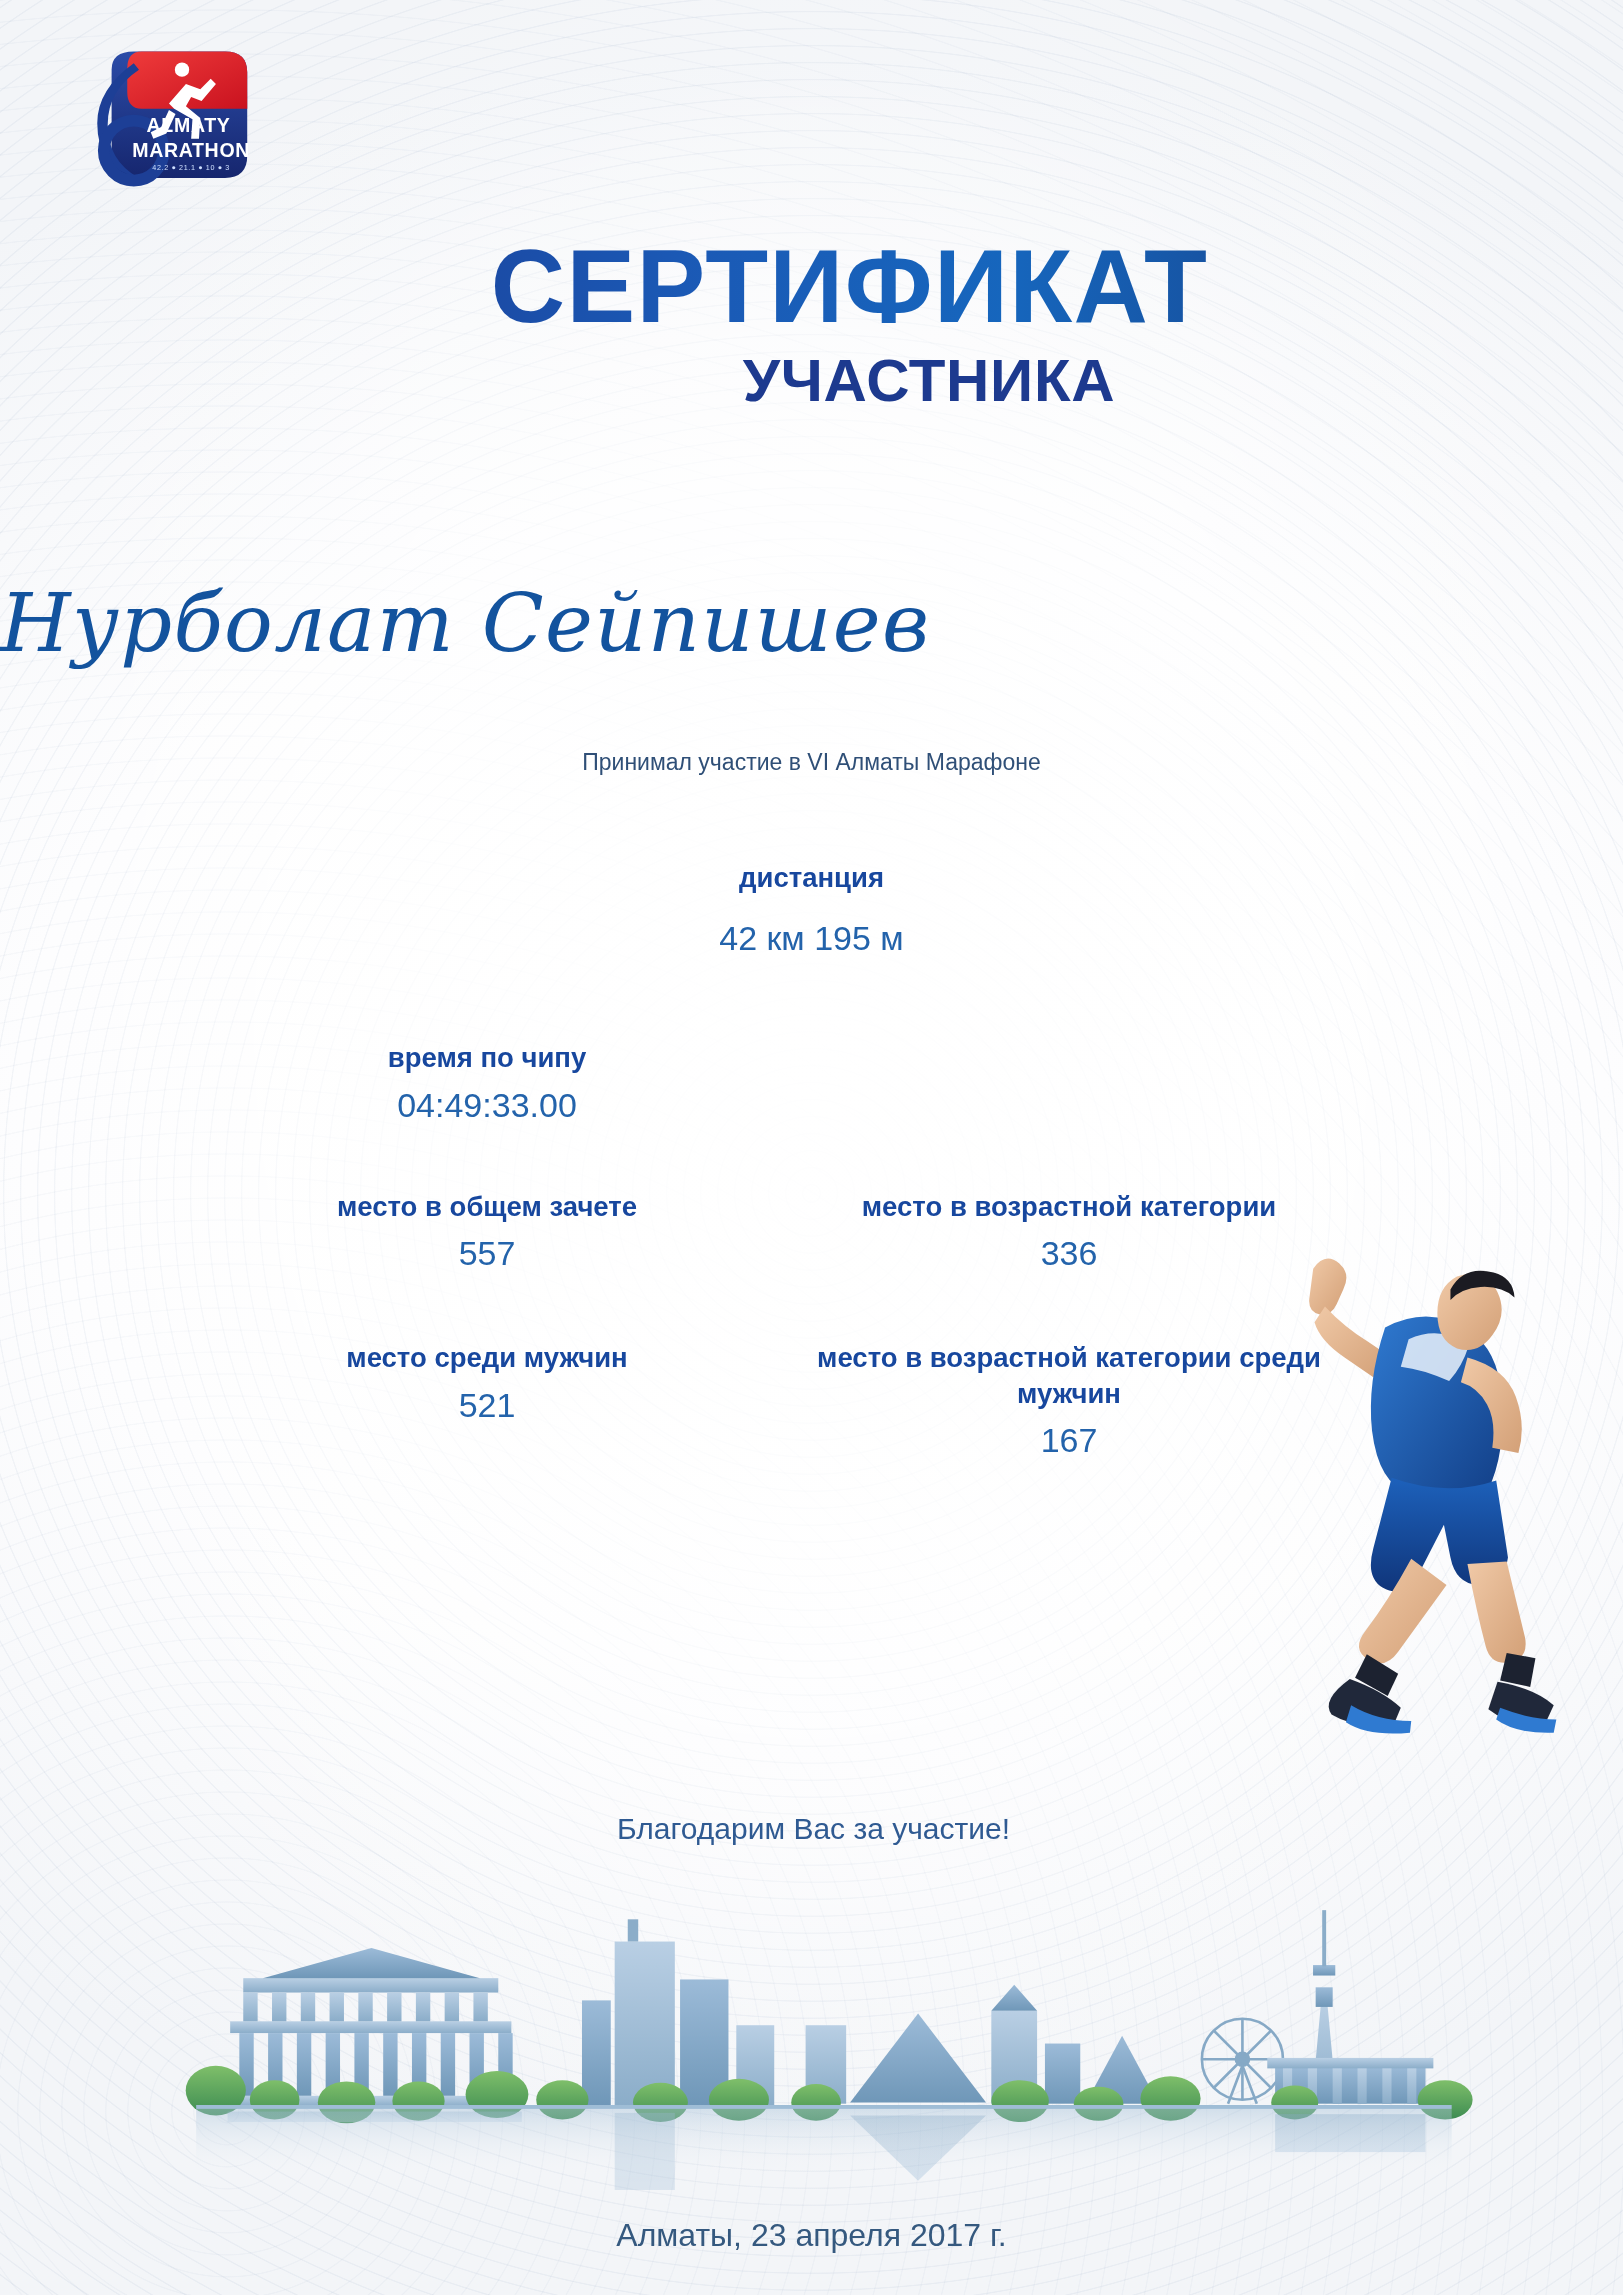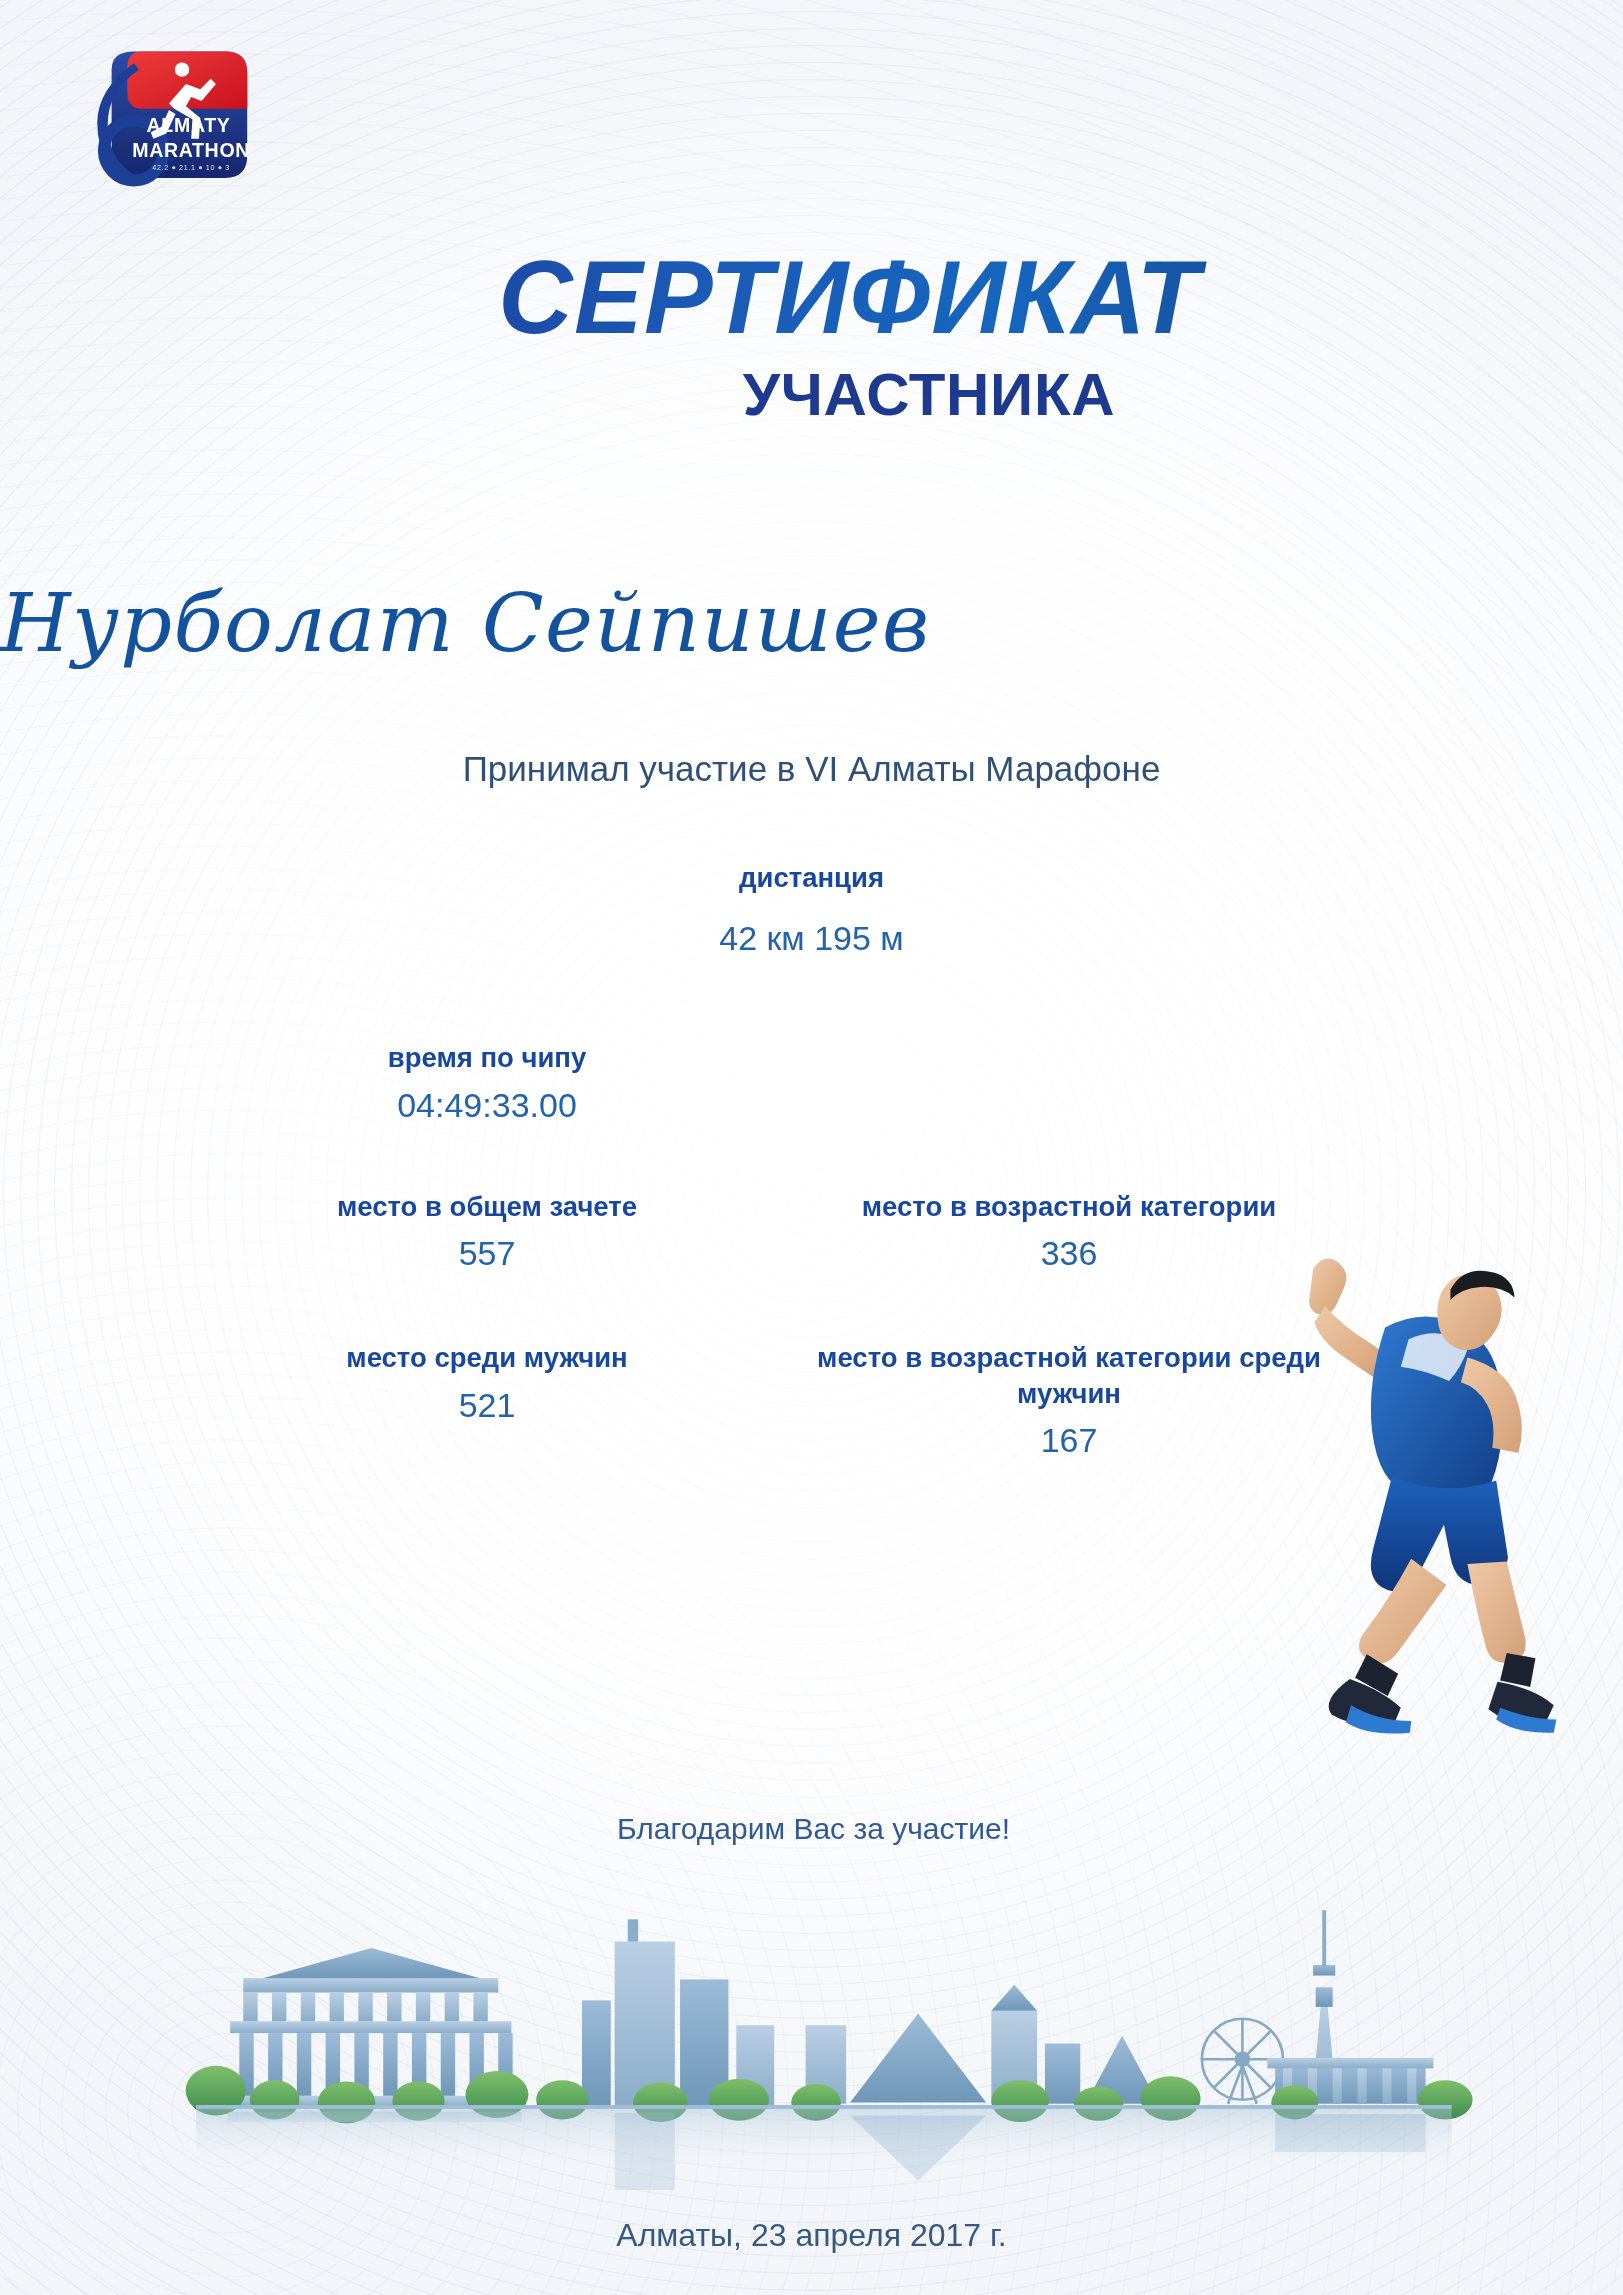--- a/index.html
+++ b/index.html
@@ -79,23 +79,22 @@
   .title-main {
     font-family: "Liberation Sans", sans-serif;
     font-weight: bold;
     font-size: 103px;
     letter-spacing: 1.3px;
     line-height: 1;
     background: linear-gradient(90deg, #1b2a80 0%, #1b59b5 42%, #1666bd 62%, #18306f 100%);
     -webkit-background-clip: text;
     background-clip: text;
     color: transparent;
-    margin: 11px;
+    margin: 0;
     padding-left: 76px;
-    font-style: italic;
   }
   .title-sub {
     font-family: "Liberation Sans", sans-serif;
     font-weight: bold;
     font-size: 60px;
     letter-spacing: 0.7px;
     color: #1d3a8f;
     margin: 7.8px 0 0 0;
     padding-left: 235px;
   }
@@ -112,21 +111,21 @@
     color: #13539e;
     letter-spacing: 1.3px;
     white-space: nowrap;
   }
 
   .subtitle {
     position: absolute;
     left: 0; right: 0;
     top: 749px;
     text-align: center;
-    font-size: 35px;
+    font-size: 23px;
     color: #2f4f77;
   }
 
   
   .distance-label {
     position: absolute;
     left: 0; right: 0;
     top: 862px;
     text-align: center;
     font-size: 27.5px;

